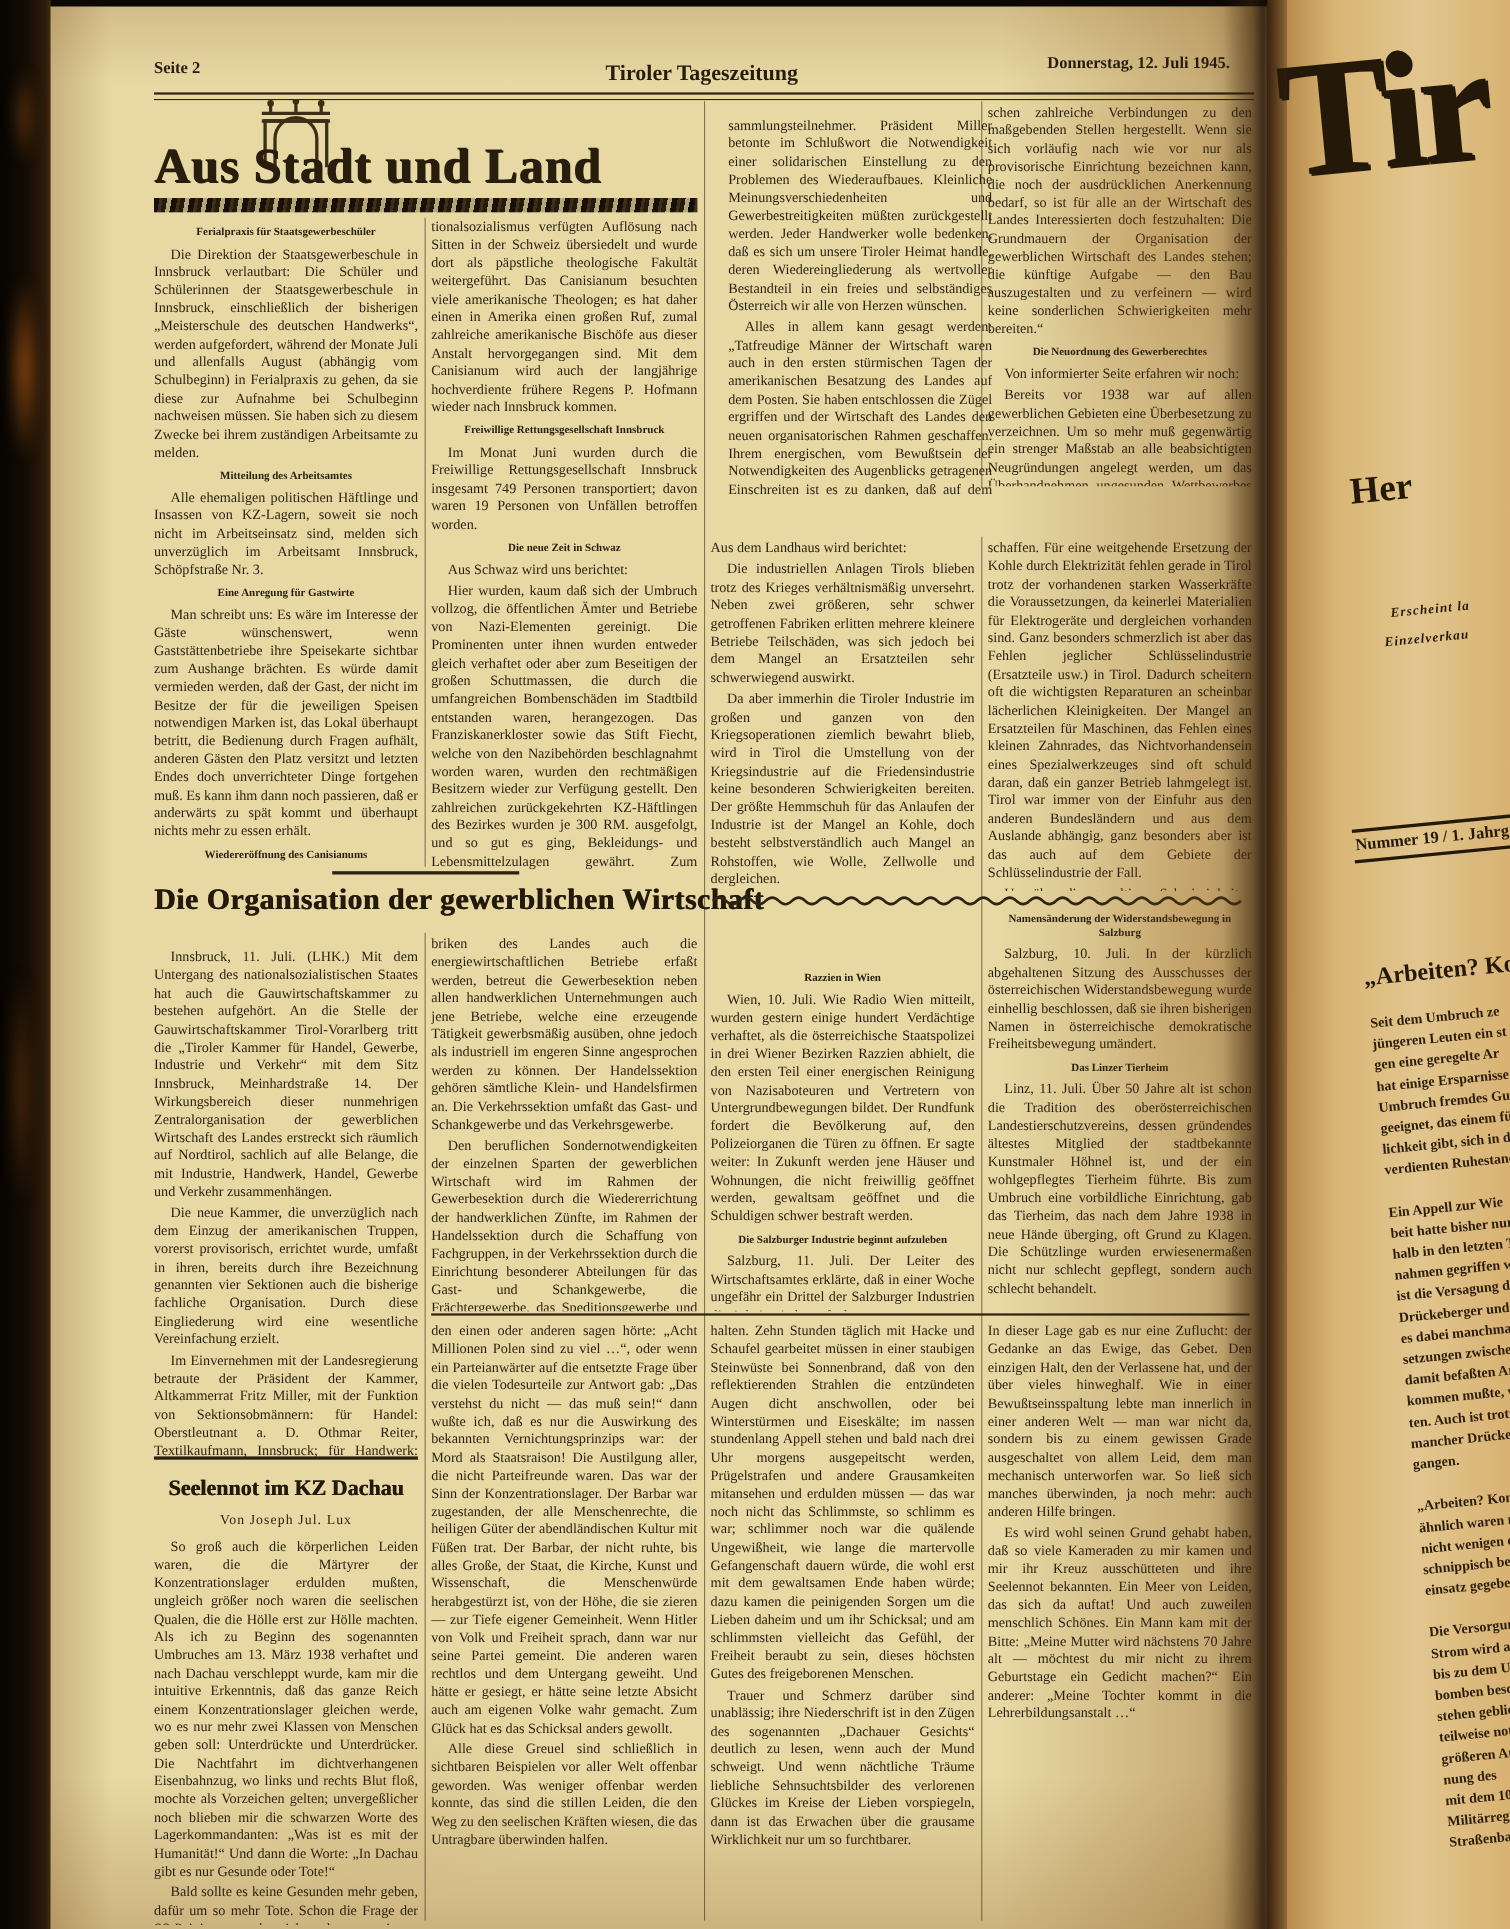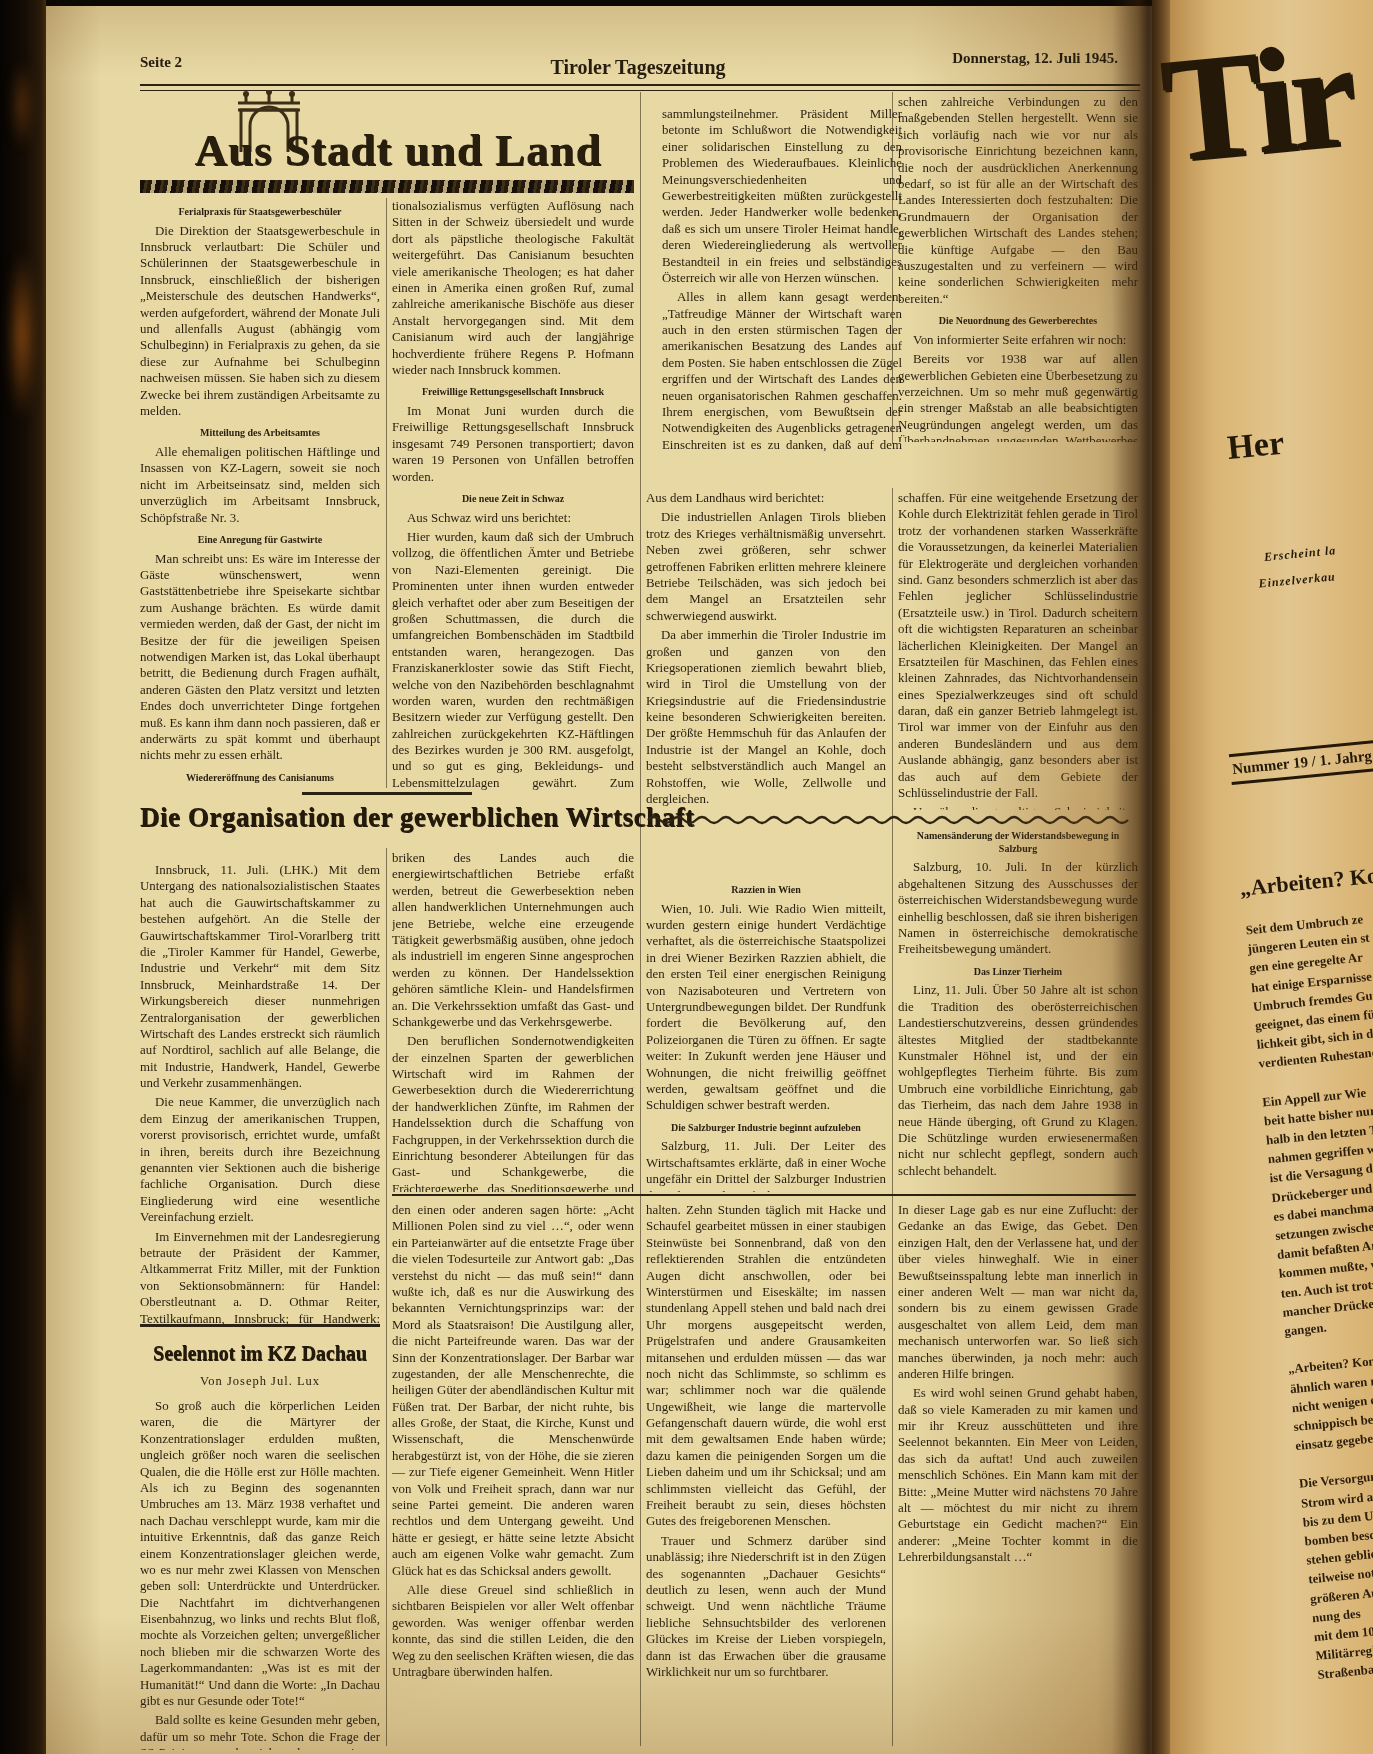--- a/index.html
+++ b/index.html
@@ -85,21 +85,21 @@
           <path d="M14 62 V36 A19 19 0 0 1 52 36 V62"></path>
           <path d="M2 20 H64"></path>
           <path d="M2 13 H64"></path>
           <path d="M10 13 V5 M33 13 V3 M56 13 V5"></path>
         </g>
         <circle cx="10" cy="4" r="3" fill="#3c2e17"></circle>
         <circle cx="33" cy="2" r="3" fill="#3c2e17"></circle>
         <circle cx="56" cy="4" r="3" fill="#3c2e17"></circle>
       </svg>
     </span>
-    <div class="abs mast-title" style="left:11px;top:32px;width:100%;text-align:center;">Aus Stadt und Land</div>
+    <div class="abs mast-title" style="left:0;top:32px;width:100%;">Aus Stadt und Land</div>
     <div class="abs ornament" style="left:0;top:88px;width:100%;"></div>
   </div>
 
   <div class="abs vrule" style="left:340px;top:192px;height:590px;"></div>
   <div class="abs vrule" style="left:340px;top:842px;height:898px;"></div>
   <div class="abs vrule" style="left:594px;top:86px;height:1654px;"></div>
   <div class="abs vrule" style="left:846px;top:86px;height:352px;"></div>
   <div class="abs vrule" style="left:846px;top:482px;height:1258px;"></div>
 
   <div class="abs colbox" style="left:94px;top:192px;width:240px;height:590px;">

